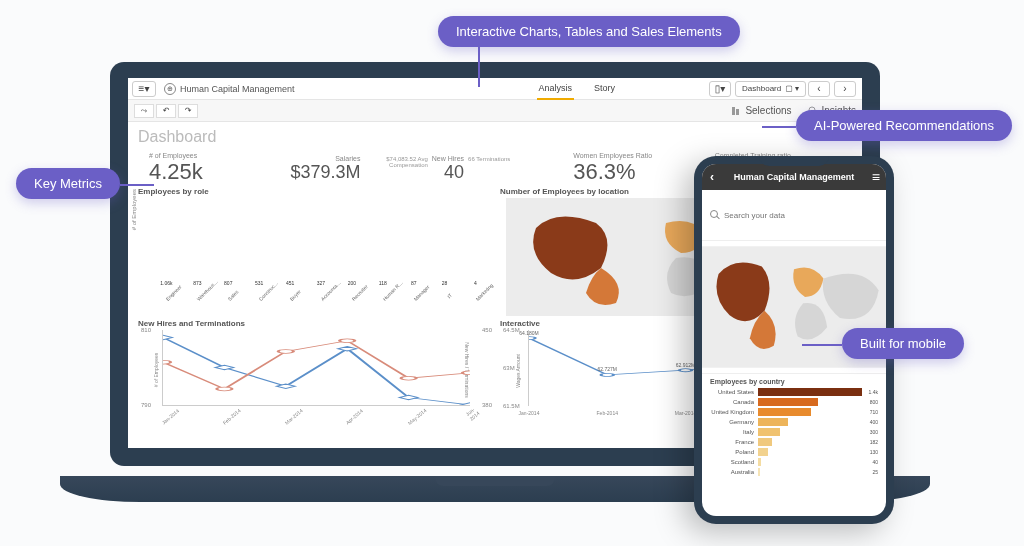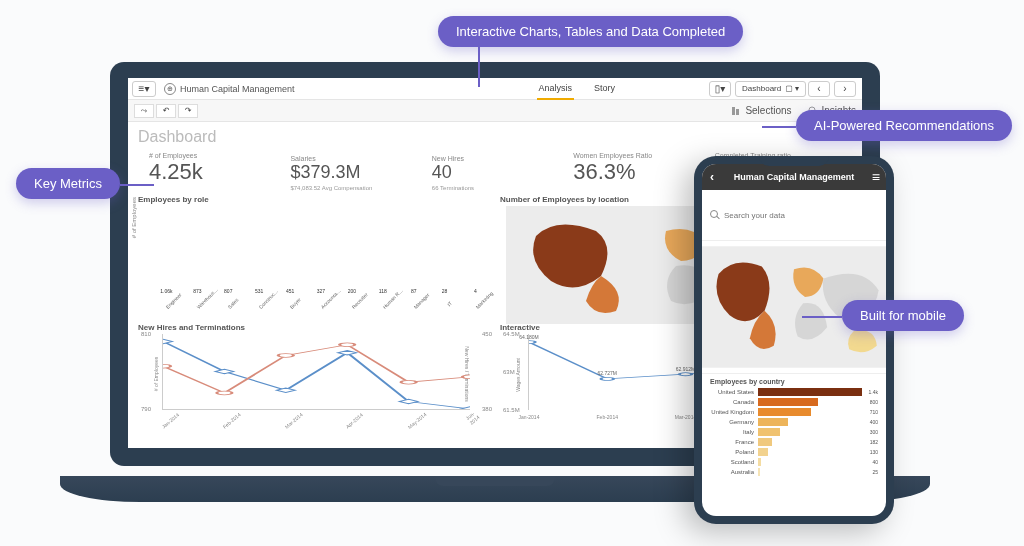--- a/index.html
+++ b/index.html
@@ -30,21 +30,21 @@
     background: #6b5fc6;
     width: 80px;
     height: 2px;
   }
   .callout-top { top: 16px; left: 438px; }
   .callout-top::after { top: 100%; left: 40px; width: 2px; height: 40px; }
   .callout-left { top: 168px; left: 16px; }
   .callout-left::after { top: 50%; left: 100%; width: 34px; height: 2px; }
   .callout-right-top { top: 110px; right: 12px; }
   .callout-right-top::after { top: 50%; right: 100%; width: 34px; height: 2px; }
-  .callout-right-mid { top: 300px; right: 60px; }
+  .callout-right-mid { top: 328px; right: 60px; }
   .callout-right-mid::after { top: 50%; right: 100%; width: 40px; height: 2px; }
 
   
   .laptop {
     position: absolute;
     top: 62px;
     left: 100px;
     width: 790px;
     height: 436px;
     z-index: 10;
@@ -217,21 +217,21 @@
   .kpi-value {
     font-size: 22px;
     color: #555;
     font-weight: 400;
     line-height: 1;
   }
   .kpi-sub {
     font-size: 6px;
     color: #999;
   }
-  .kpi-inline { flex-direction:column; align-items:baseline; gap:4px;}
+  .kpi-inline { flex-direction:row; align-items:baseline; gap:4px;text-align:right;}
   .kpi-inline .kpi-value { font-size:18px; }
 
   .charts-row {
     display: flex;
     padding: 2px 10px;
     gap: 10px;
     flex: 1;
     min-height: 0;
   }
   .chart-col { flex: 1; display: flex; flex-direction: column; gap: 4px; }
@@ -377,21 +377,21 @@
     border:1px solid #888; border-radius:50%; left:0; top:0;
   }
   .search-icon::after {
     content:""; position:absolute; width:4px; height:1px;
     background:#888; transform:rotate(45deg); left:6px; top:7px;
   }
 </style>
 </head>
 <body>
 
-<div class="callout callout-top">Interactive Charts, Tables and Data Completed</div>
+<div class="callout callout-top">Interactive Charts, Tables and Sales Elements</div>
 <div class="callout callout-left">Key Metrics</div>
 <div class="callout callout-right-top">AI-Powered Recommendations</div>
 <div class="callout callout-right-mid">Built for mobile</div>
 
 <div class="laptop">
   <div class="laptop-base">
     <div class="laptop-notch"></div>
   </div>
   <div class="laptop-screen">
     <div class="desktop-app">

